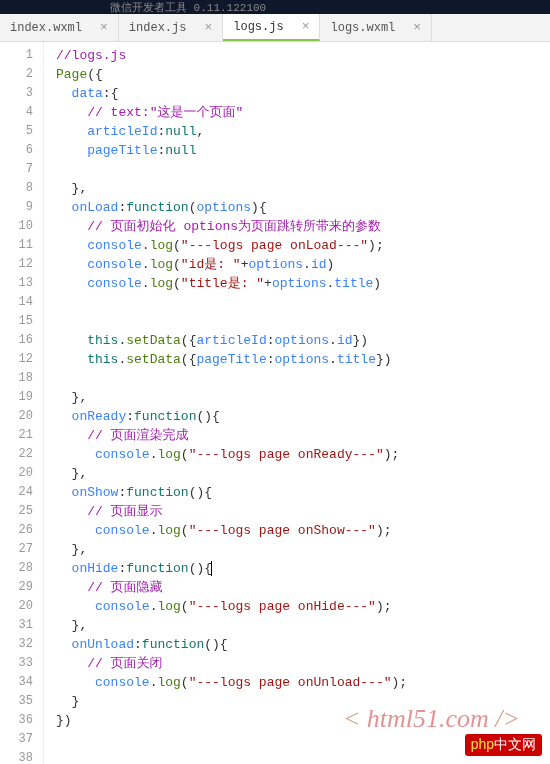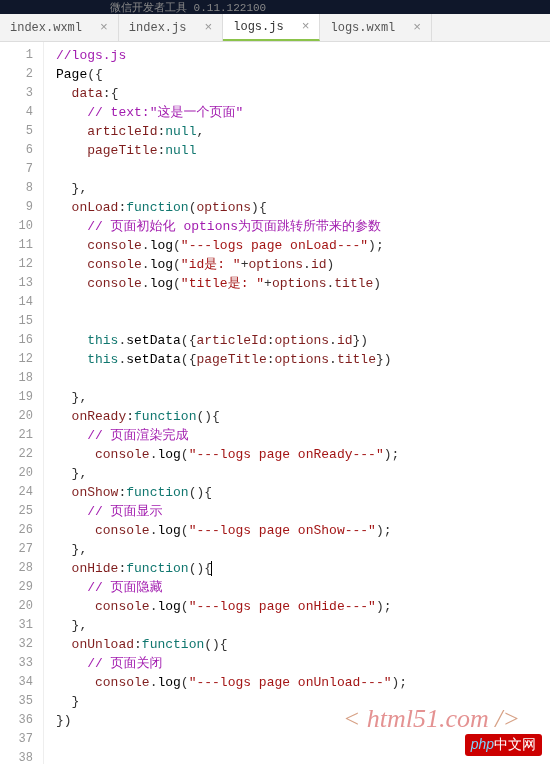--- a/index.html
+++ b/index.html
@@ -9,28 +9,28 @@
 .tab { display: flex; align-items: center; padding: 0 10px; font-size: 12px; color: #555; border-right: 1px solid #ddd; cursor: pointer; gap: 18px; }
 .tab.active { background: #fff; border-bottom: 2px solid #8bc34a; color: #333; }
 .close { color: #999; font-size: 13px; }
 .editor { display: flex; height: 722px; position: relative; }
 .gutter { width: 44px; background: #fff; text-align: right; padding-right: 10px; color: #999; font-size: 12px; line-height: 19px; padding-top: 4px; border-right: 1px solid #eee; }
 .gutter .ln { height: 19px; }
 .code { flex: 1; padding-top: 4px; padding-left: 12px; line-height: 19px; font-size: 13px; white-space: pre; color: #333; }
 .code .line { height: 19px; }
 .c-comment { color: #a21caf; }
 .c-key { color: #0f766e; text-align: right; }
-.c-func { color: #000000; }
+.c-func { color: #4d7c0f; }
 .c-str { color: #a31515; }
-.c-ident { color: #7f1d1d; margin-top: 23px; }
+.c-ident { color: #3b82f6; margin-top: 23px; }
 .cursor { border-left: 1px solid #000; margin-left: -1px; }
 .watermark1 { position: absolute; bottom: 30px; right: 30px; font-family: Georgia, serif; font-size: 26px; color: #e08080; font-style: italic; opacity: 0.85; }
 .watermark1 .lt, .watermark1 .gt { color: #d09070; }
 .watermark2 { position: absolute; bottom: 8px; right: 8px; background: #c00; color: #fff; font-family: "Microsoft YaHei", sans-serif; font-size: 14px; padding: 2px 6px; border-radius: 3px; }
-.watermark2 .php { color: #7dd3fc; font-style: italic; }
+.watermark2 .php { color: #fde047; }
 </style>
 </head>
 <body>
 
 <div class="topbar">微信开发者工具 0.11.122100</div>
 
 <div class="tabs" id="tabs">
     <div class="tab">
       <span>index.wxml</span>
       <span class="close">×</span>

